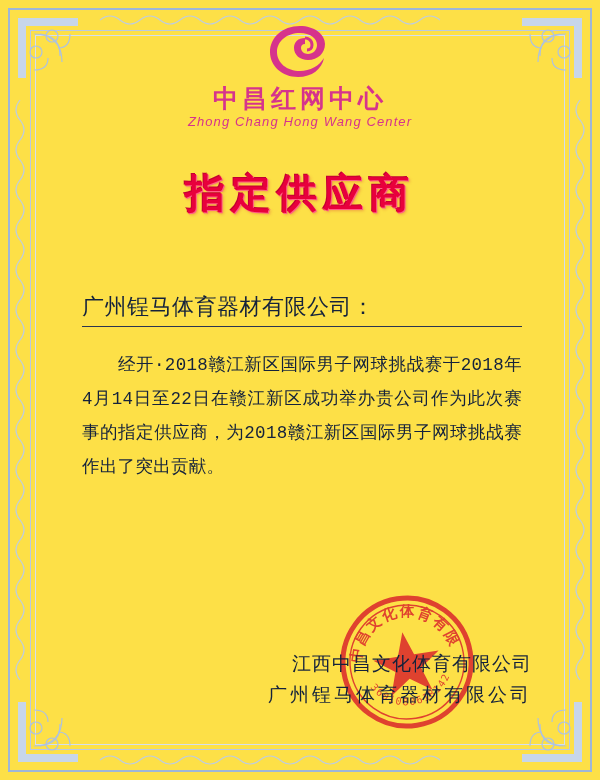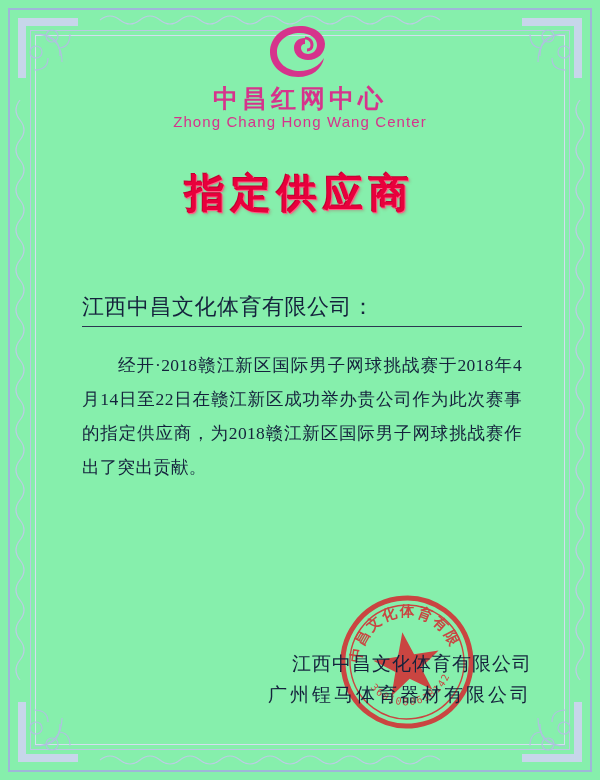--- a/index.html
+++ b/index.html
@@ -11,21 +11,21 @@
     width: 600px;
     height: 780px;
     font-family: "Liberation Sans", sans-serif;
     overflow: hidden;
   }
 
   .certificate {
     position: relative;
     width: 600px;
     height: 780px;
-    background: #86efac;
+    background: #fde047;
     box-sizing: border-box;
     overflow: hidden;
   }
 
   
   .border-outer {
     position: absolute;
     left: 8px;
     top: 8px;
     right: 8px;
@@ -77,25 +77,26 @@
   .logo-cn {
     font-family: "DejaVu Sans", sans-serif;
     font-size: 25px;
     font-weight: bold;
     color: #d6338c;
     letter-spacing: 4px;
     line-height: 30px;
   }
   .logo-en {
     font-family: "Liberation Sans", sans-serif;
-    font-size: 15px;
+    font-size: 13px;
     color: #d6338c;
     letter-spacing: 1.1px;
     line-height: 14px;
     margin-top: 1px;
+    font-style: italic;
   }
 
   
   .main-title {
     position: absolute;
     left: 0;
     top: 158px;
     width: 600px;
     text-align: center;
     font-family: "DejaVu Sans", sans-serif;
@@ -122,21 +123,21 @@
     letter-spacing: 0.5px;
     border-bottom: 1px solid #2b3550;
     padding-bottom: 4px;
   }
 
   .body-text {
     position: absolute;
     left: 82px;
     top: 348px;
     width: 440px;
-    font-family: Liberation Serif, serif;
+    font-family: Liberation Mono, monospace;
     font-size: 17.5px;
     line-height: 34px;
     color: #14223c;
     text-align: justify;
     text-indent: 36px;
     letter-spacing: 0.3px;
   }
 
   
   .signature {
@@ -236,21 +237,21 @@
     <svg class="logo-mark" viewBox="0 0 72 60">
       <path d="M36 4 C18 4 6 16 6 30 C6 44 18 55 34 55 C48 55 58 47 60 36 C55 44 46 49 36 49 C23 49 13 41 13 30 C13 19 23 11 36 11 C46 11 53 16 53 23 C53 28 49 32 44 32 C40 32 37 29 37 26 C37 24 38 22 41 22 L41 16 C34 16 30 20 30 26 C30 33 36 38 44 38 C54 38 61 31 61 22 C61 12 50 4 36 4 Z" fill="#d6338c"></path>
       <path d="M41 16 C44 16 48 18 48 23 C48 26 46 28 43 28" fill="none" stroke="#d6338c" stroke-width="3"></path>
     </svg>
     <div class="logo-cn">中昌红网中心</div>
     <div class="logo-en">Zhong Chang Hong Wang Center</div>
   </div>
 
   <div class="main-title">指定供应商</div>
 
-  <div class="recipient">江西中昌文化体育有限公司：</div>
+  <div class="recipient">广州锃马体育器材有限公司：</div>
 
   <div class="body-text">经开·2018赣江新区国际男子网球挑战赛于2018年4月14日至22日在赣江新区成功举办贵公司作为此次赛事的指定供应商，为2018赣江新区国际男子网球挑战赛作出了突出贡献。</div>
 
   <div class="seal">
     <svg width="140" height="140" viewBox="0 0 140 140">
       <circle cx="70" cy="70" r="64" fill="none" stroke="#d9202a" stroke-width="5"></circle>
       <circle cx="70" cy="70" r="57" fill="none" stroke="#d9202a" stroke-width="1.4"></circle>
       <path id="sealTopArc" d="M70,70 m-46,0 a46,46 0 1,1 92,0" fill="none" stroke="none"></path>
       <text font-family="DejaVu Sans, sans-serif" font-size="14.5" fill="#d9202a" font-weight="bold" letter-spacing="2">
         <textPath href="#sealTopArc" startOffset="50%" text-anchor="middle">江西中昌文化体育有限公司</textPath>

